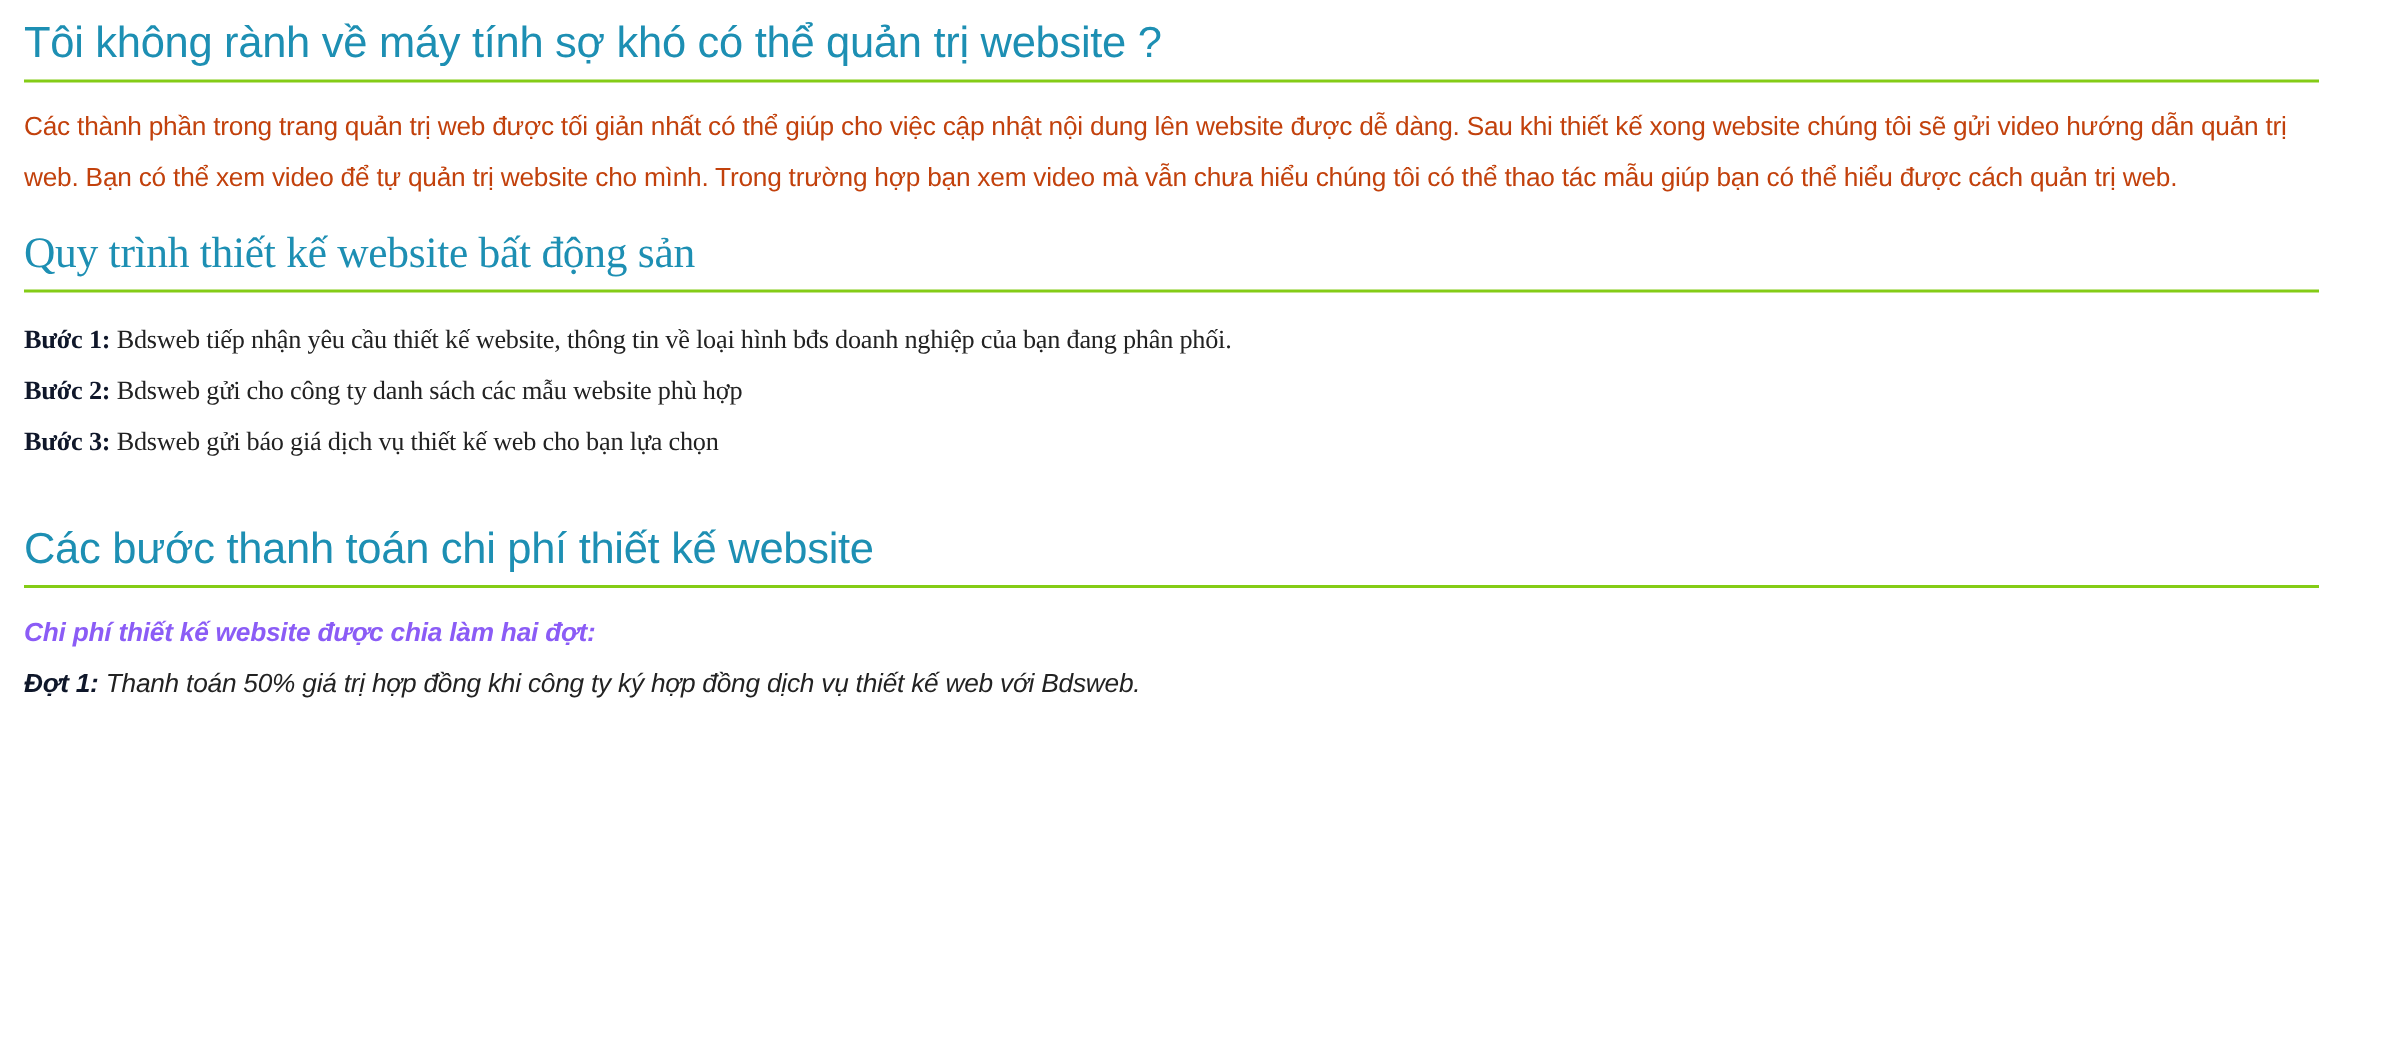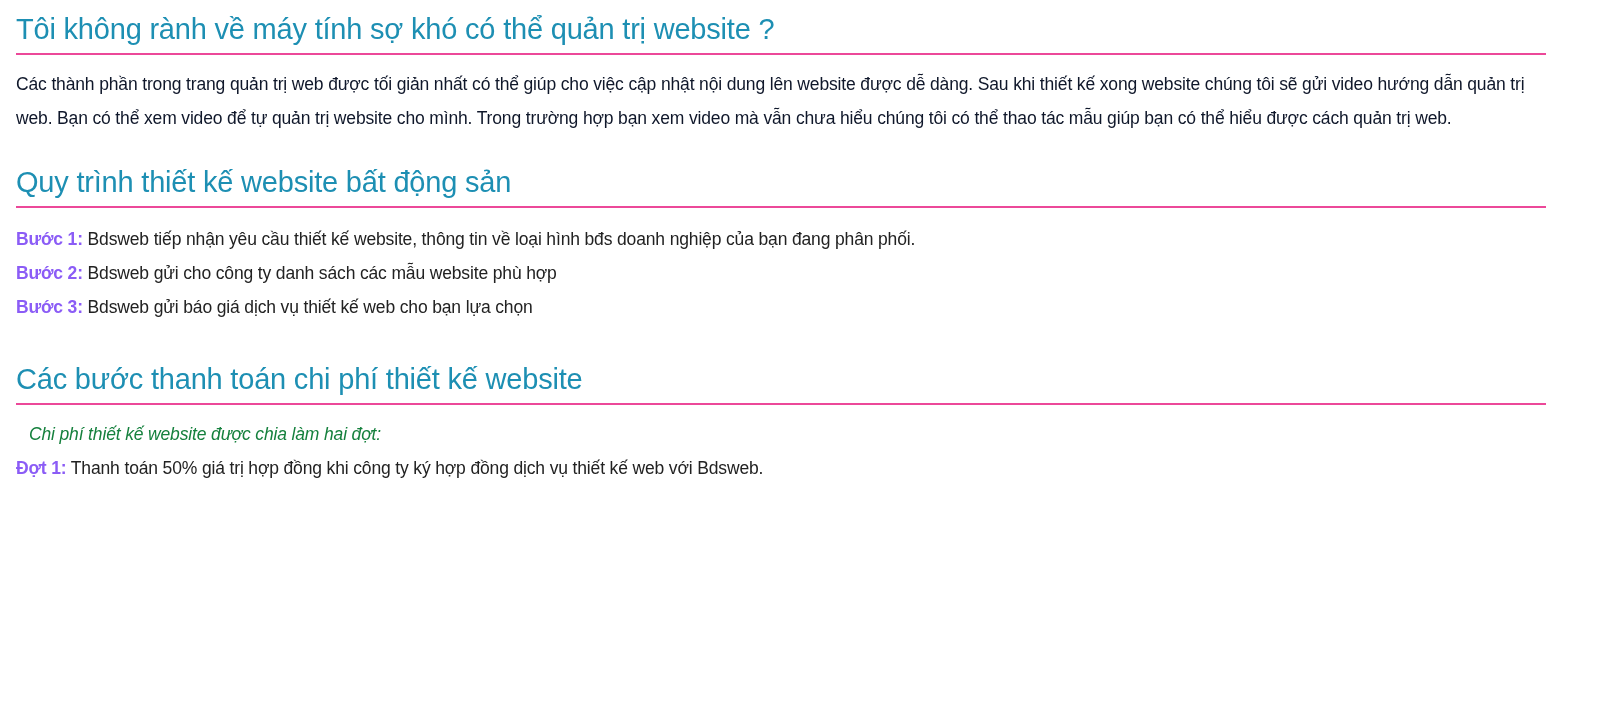--- a/index.html
+++ b/index.html
@@ -19,61 +19,62 @@
       width: 1530px;
       margin-left: 16px;
       padding-top: 8px;
     }
     .section-title {
       font-size: 29px;
       font-weight: normal;
       color: #1d8fb3;
       margin: 0;
       padding: 4px 0 7px 0;
-      border-bottom: 2px solid #ec4899;
+      border-bottom: 2px solid #84cc16;
       line-height: 34px;
       letter-spacing: -0.2px;
     }
     .section {
       margin-bottom: 0;
     }
     .para {
       font-size: 17.5px;
       line-height: 34px;
       margin: 12px 0 0 0;
-      color: #0f172a;
+      color: #c2410c;
       letter-spacing: -0.15px;
     }
     .list {
       margin: 14px 0 0 0;
       padding: 0;
       list-style: none;
     }
     .list li {
       font-size: 17.5px;
       line-height: 34px;
       color: #222222;
       letter-spacing: -0.15px;
     }
     .list li .label {
       font-weight: bold;
-      color: #8b5cf6;
+      color: #0f172a;
     }
     .intro-italic {
       font-style: italic;
       font-size: 17.5px;
       line-height: 34px;
-      margin: 12px 0 0 13px;
-      color: #15803d;
+      margin: 12px 0 0 0;
+      color: #8b5cf6;
       letter-spacing: -0.15px;
+      font-weight: bold;
     }
     #sec-admin { }
-    #sec-process { margin-top: 26px; }
+    #sec-process { margin-top: 13px; font-family: Liberation Serif, serif; }
     #sec-payment { margin-top: 34px; }
-    #sec-payment .list { margin-top: 0; }
+    #sec-payment .list { margin-top: 0; font-style: italic; }
   </style>
 </head>
 <body>
 
 <div class="content">
 
   <section class="section" id="sec-admin">
     <h2 class="section-title">Tôi không rành về máy tính sợ khó có thể quản trị website ?</h2>
     <p class="para">Các thành phần trong trang quản trị web được tối giản nhất có thể giúp cho việc cập nhật nội dung lên website được dễ dàng. Sau khi thiết kế xong website chúng tôi sẽ gửi video hướng dẫn quản trị web. Bạn có thể xem video để tự quản trị website cho mình. Trong trường hợp bạn xem video mà vẫn chưa hiểu chúng tôi có thể thao tác mẫu giúp bạn có thể hiểu được cách quản trị web.</p>
   </section>

